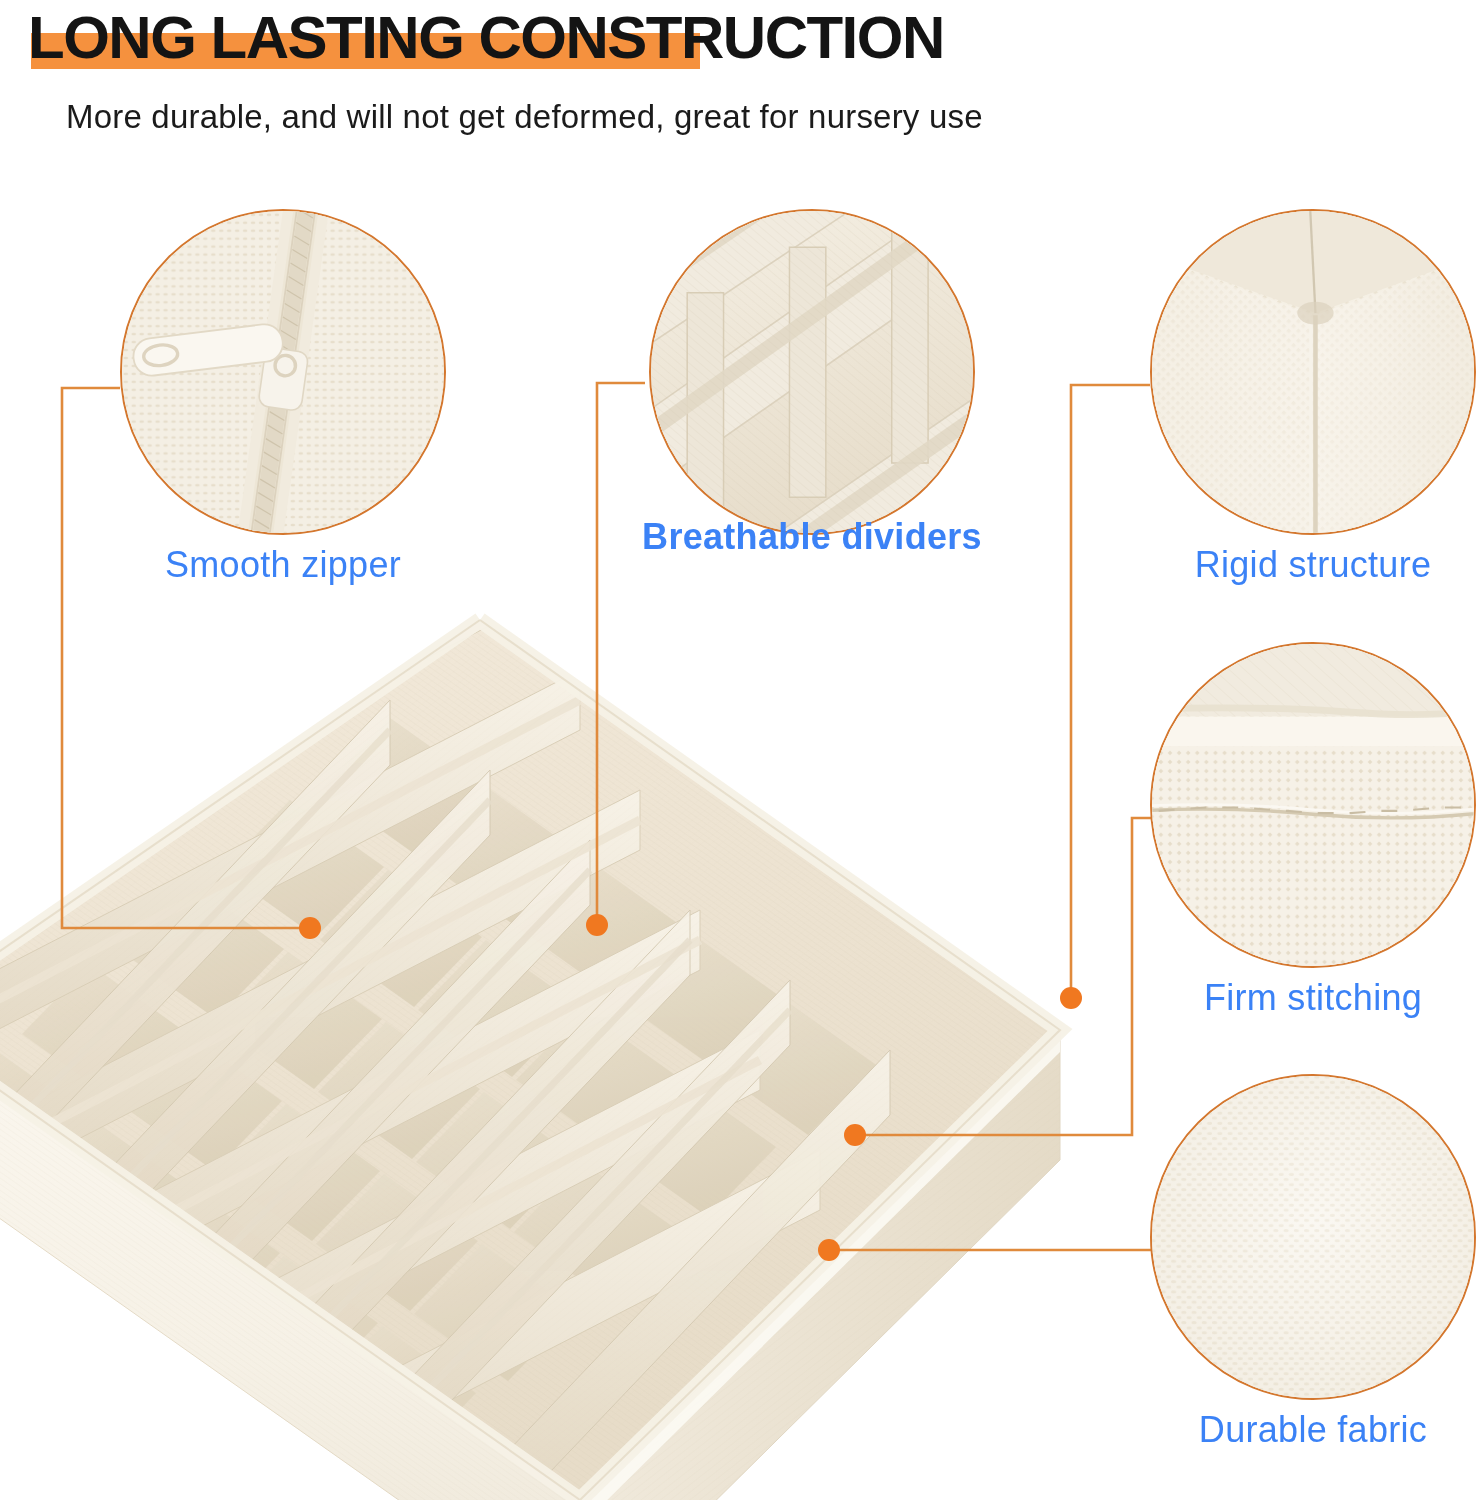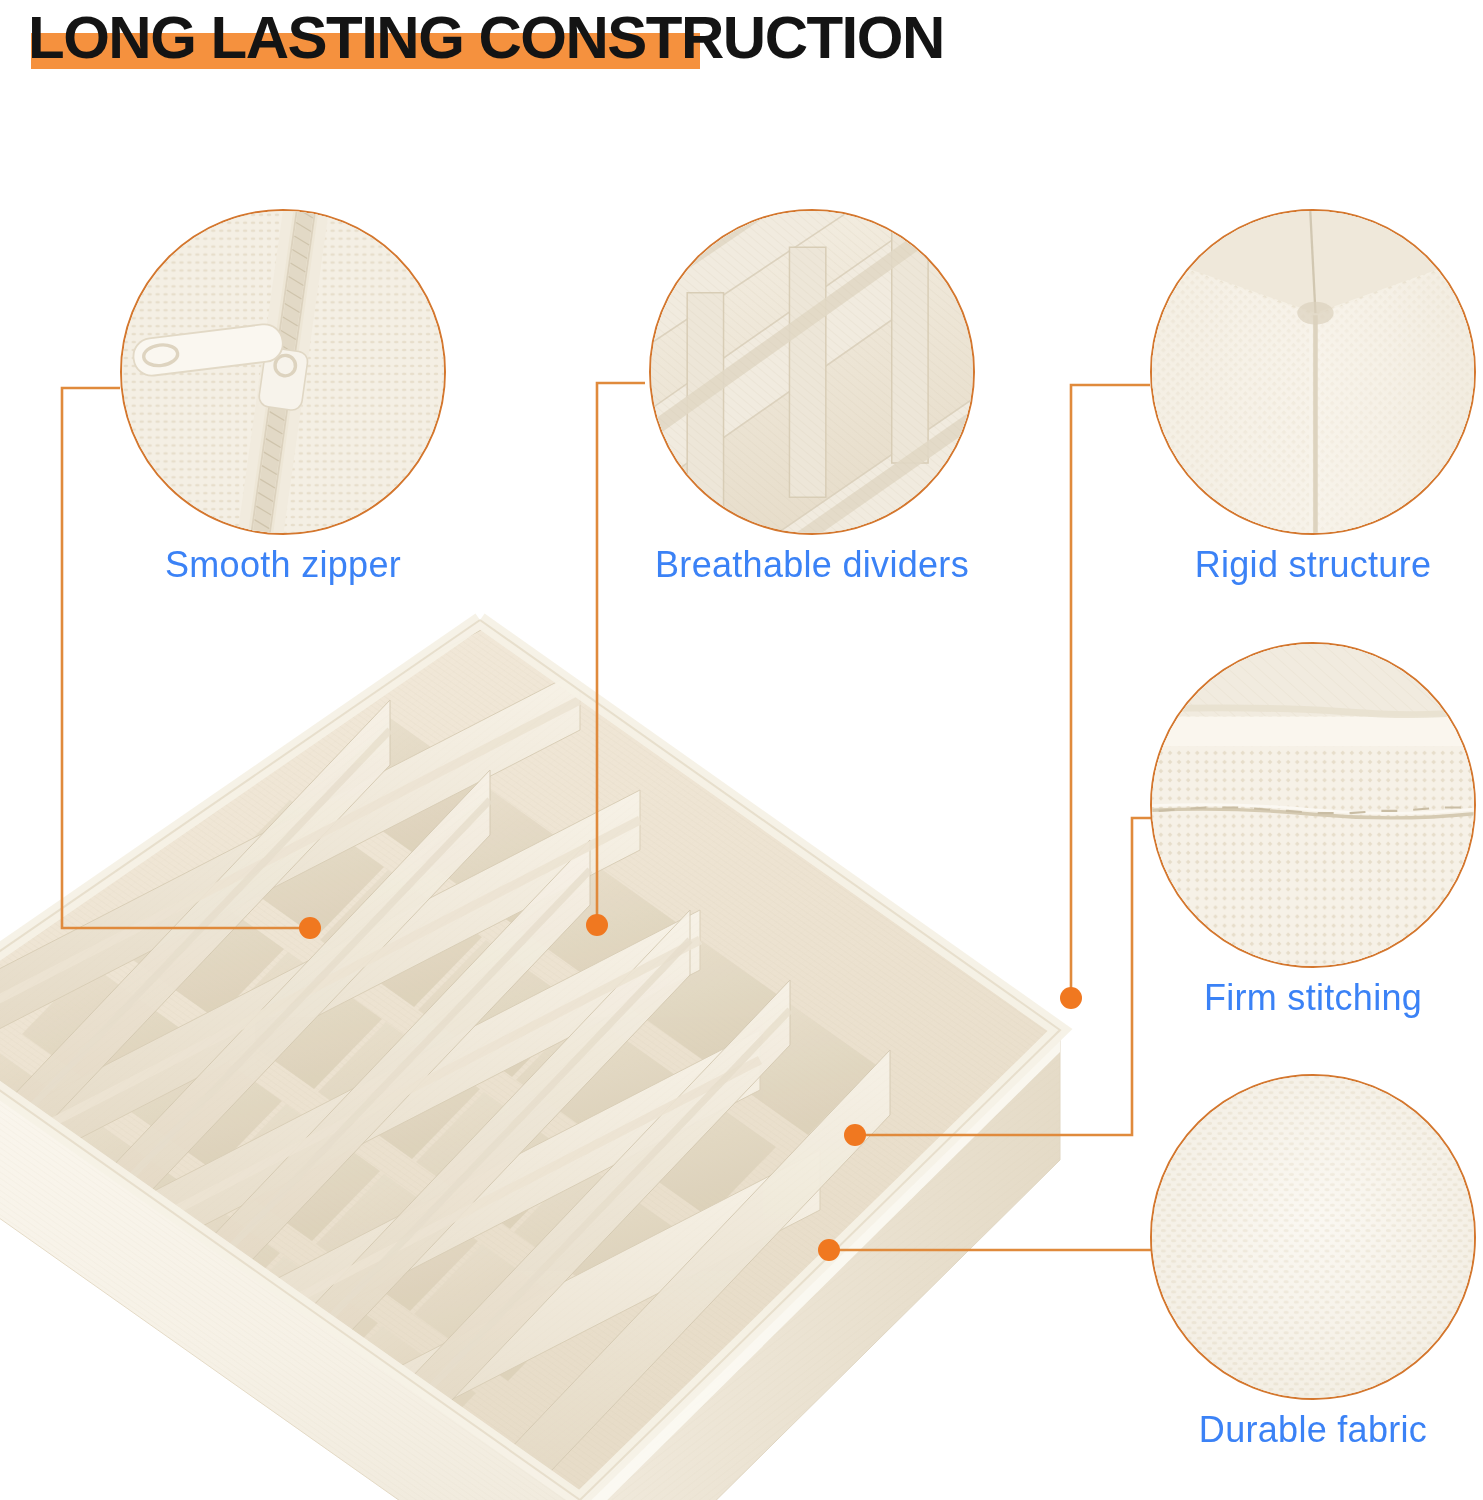--- a/index.html
+++ b/index.html
@@ -204,20 +204,21 @@
       <circle cx="310" cy="928" r="11"></circle>
       <circle cx="597" cy="925" r="11"></circle>
       <circle cx="1071" cy="998" r="11"></circle>
       <circle cx="855" cy="1135" r="11"></circle>
       <circle cx="829" cy="1250" r="11"></circle>
     </g>
   </svg>
 
   <div class="hl-mark"></div>
   <h1 class="headline">LONG LASTING CONSTRUCTION</h1>
+  <p class="subhead">More durable, and will not get deformed, great for nursery use</p>
 
   <div class="callout">
     <div class="circle" style="left:120px; top:209px; width:326px; height:326px;">
       <svg class="tex" viewBox="0 0 340 340" preserveAspectRatio="xMidYMid slice">
         <defs>
           <pattern id="pz" width="7" height="7" patternUnits="userSpaceOnUse">
             <rect width="7" height="7" fill="#F4EFE4"></rect>
             <ellipse cx="3.5" cy="3.5" rx="2" ry="1.2" fill="#E7DECB"></ellipse>
           </pattern>
         </defs>
@@ -306,21 +307,21 @@
         </g>
 
         <g stroke="#E2D9C6" stroke-width="13" fill="none" opacity="0.9">
           <path d="M-40 140 L210 -30"></path>
           <path d="M-40 270 L270 50"></path>
           <path d="M40 400 L370 170"></path>
         </g>
         <rect width="340" height="340" fill="url(#dmesh)" opacity="0.5"></rect>
       </svg>
     </div>
-    <div class="c-label" style="left:529px; top:544px; width:566px;">Breathable dividers</div>
+    <div class="c-label" style="left:529px; top:516px; width:566px;font-weight:bold;">Breathable dividers</div>
   </div>
 
   <div class="callout">
     <div class="circle" style="left:1150px; top:209px; width:326px; height:326px;">
       <svg class="tex" viewBox="0 0 340 340" preserveAspectRatio="xMidYMid slice">
         <defs>
           <pattern id="pr" width="6" height="6" patternUnits="userSpaceOnUse" patternTransform="rotate(45)">
             <rect width="6" height="6" fill="#F5F0E5"></rect>
             <rect width="3" height="3" fill="#EBE3D2"></rect>
           </pattern>

